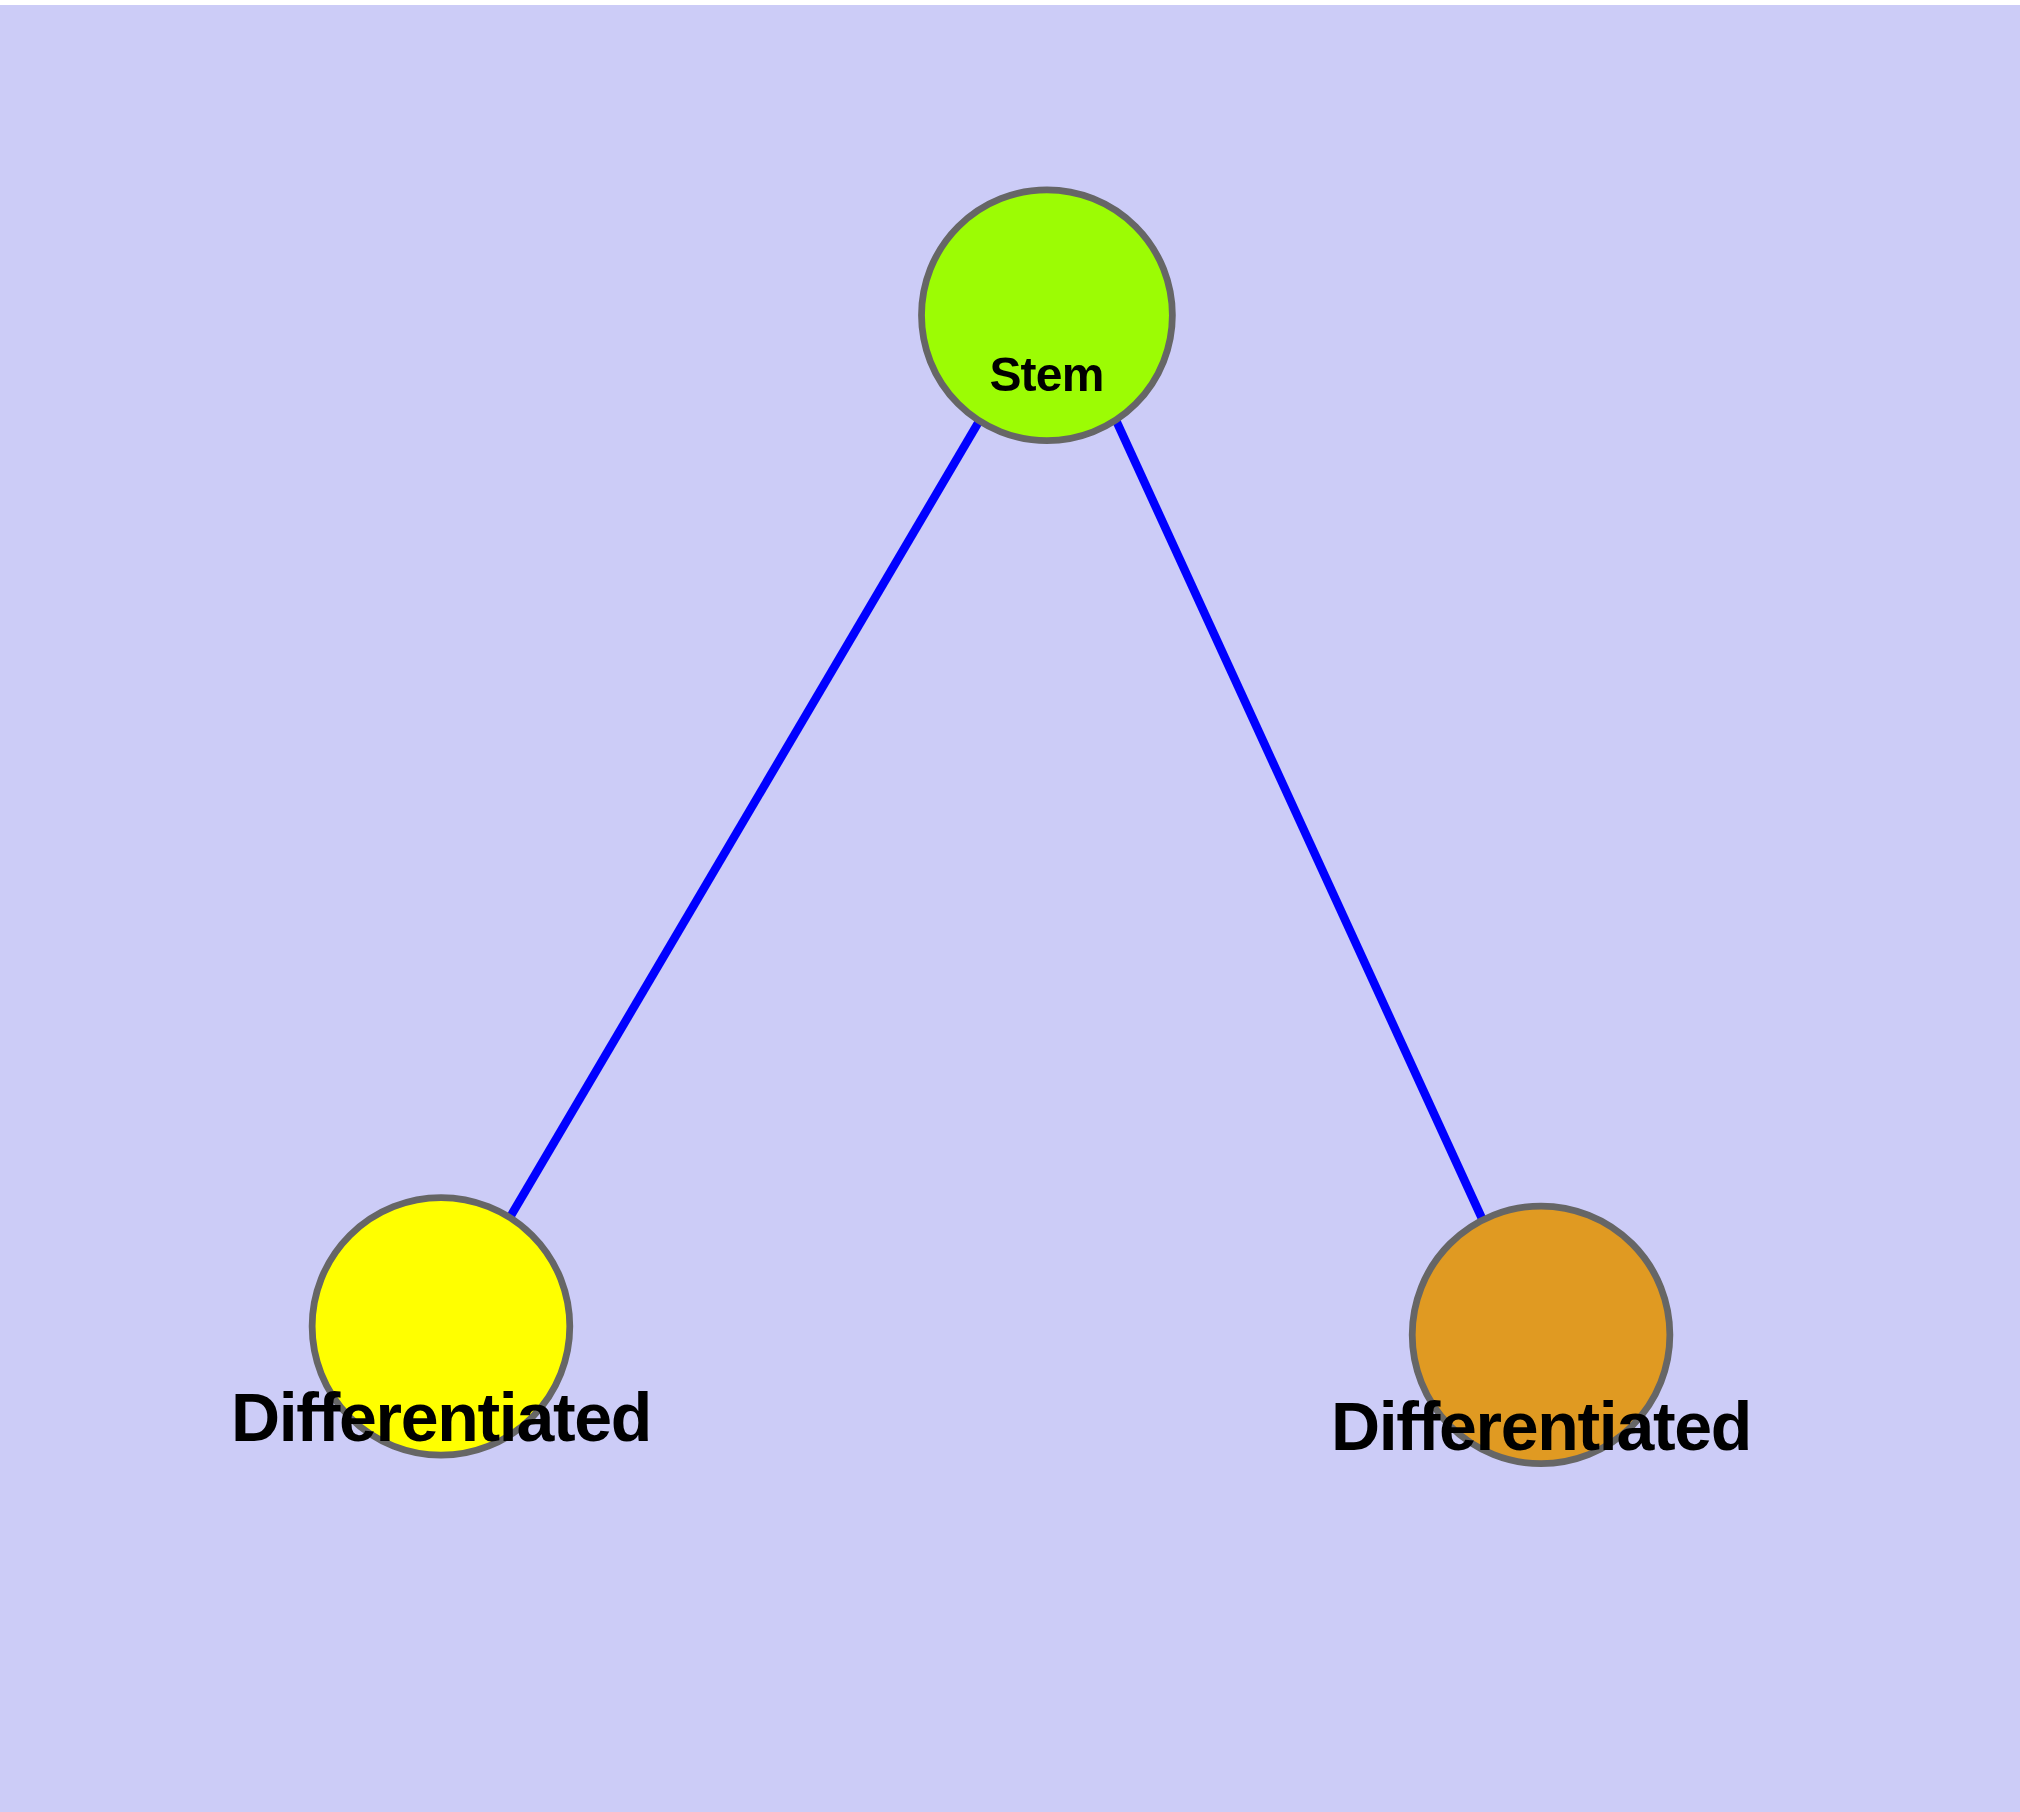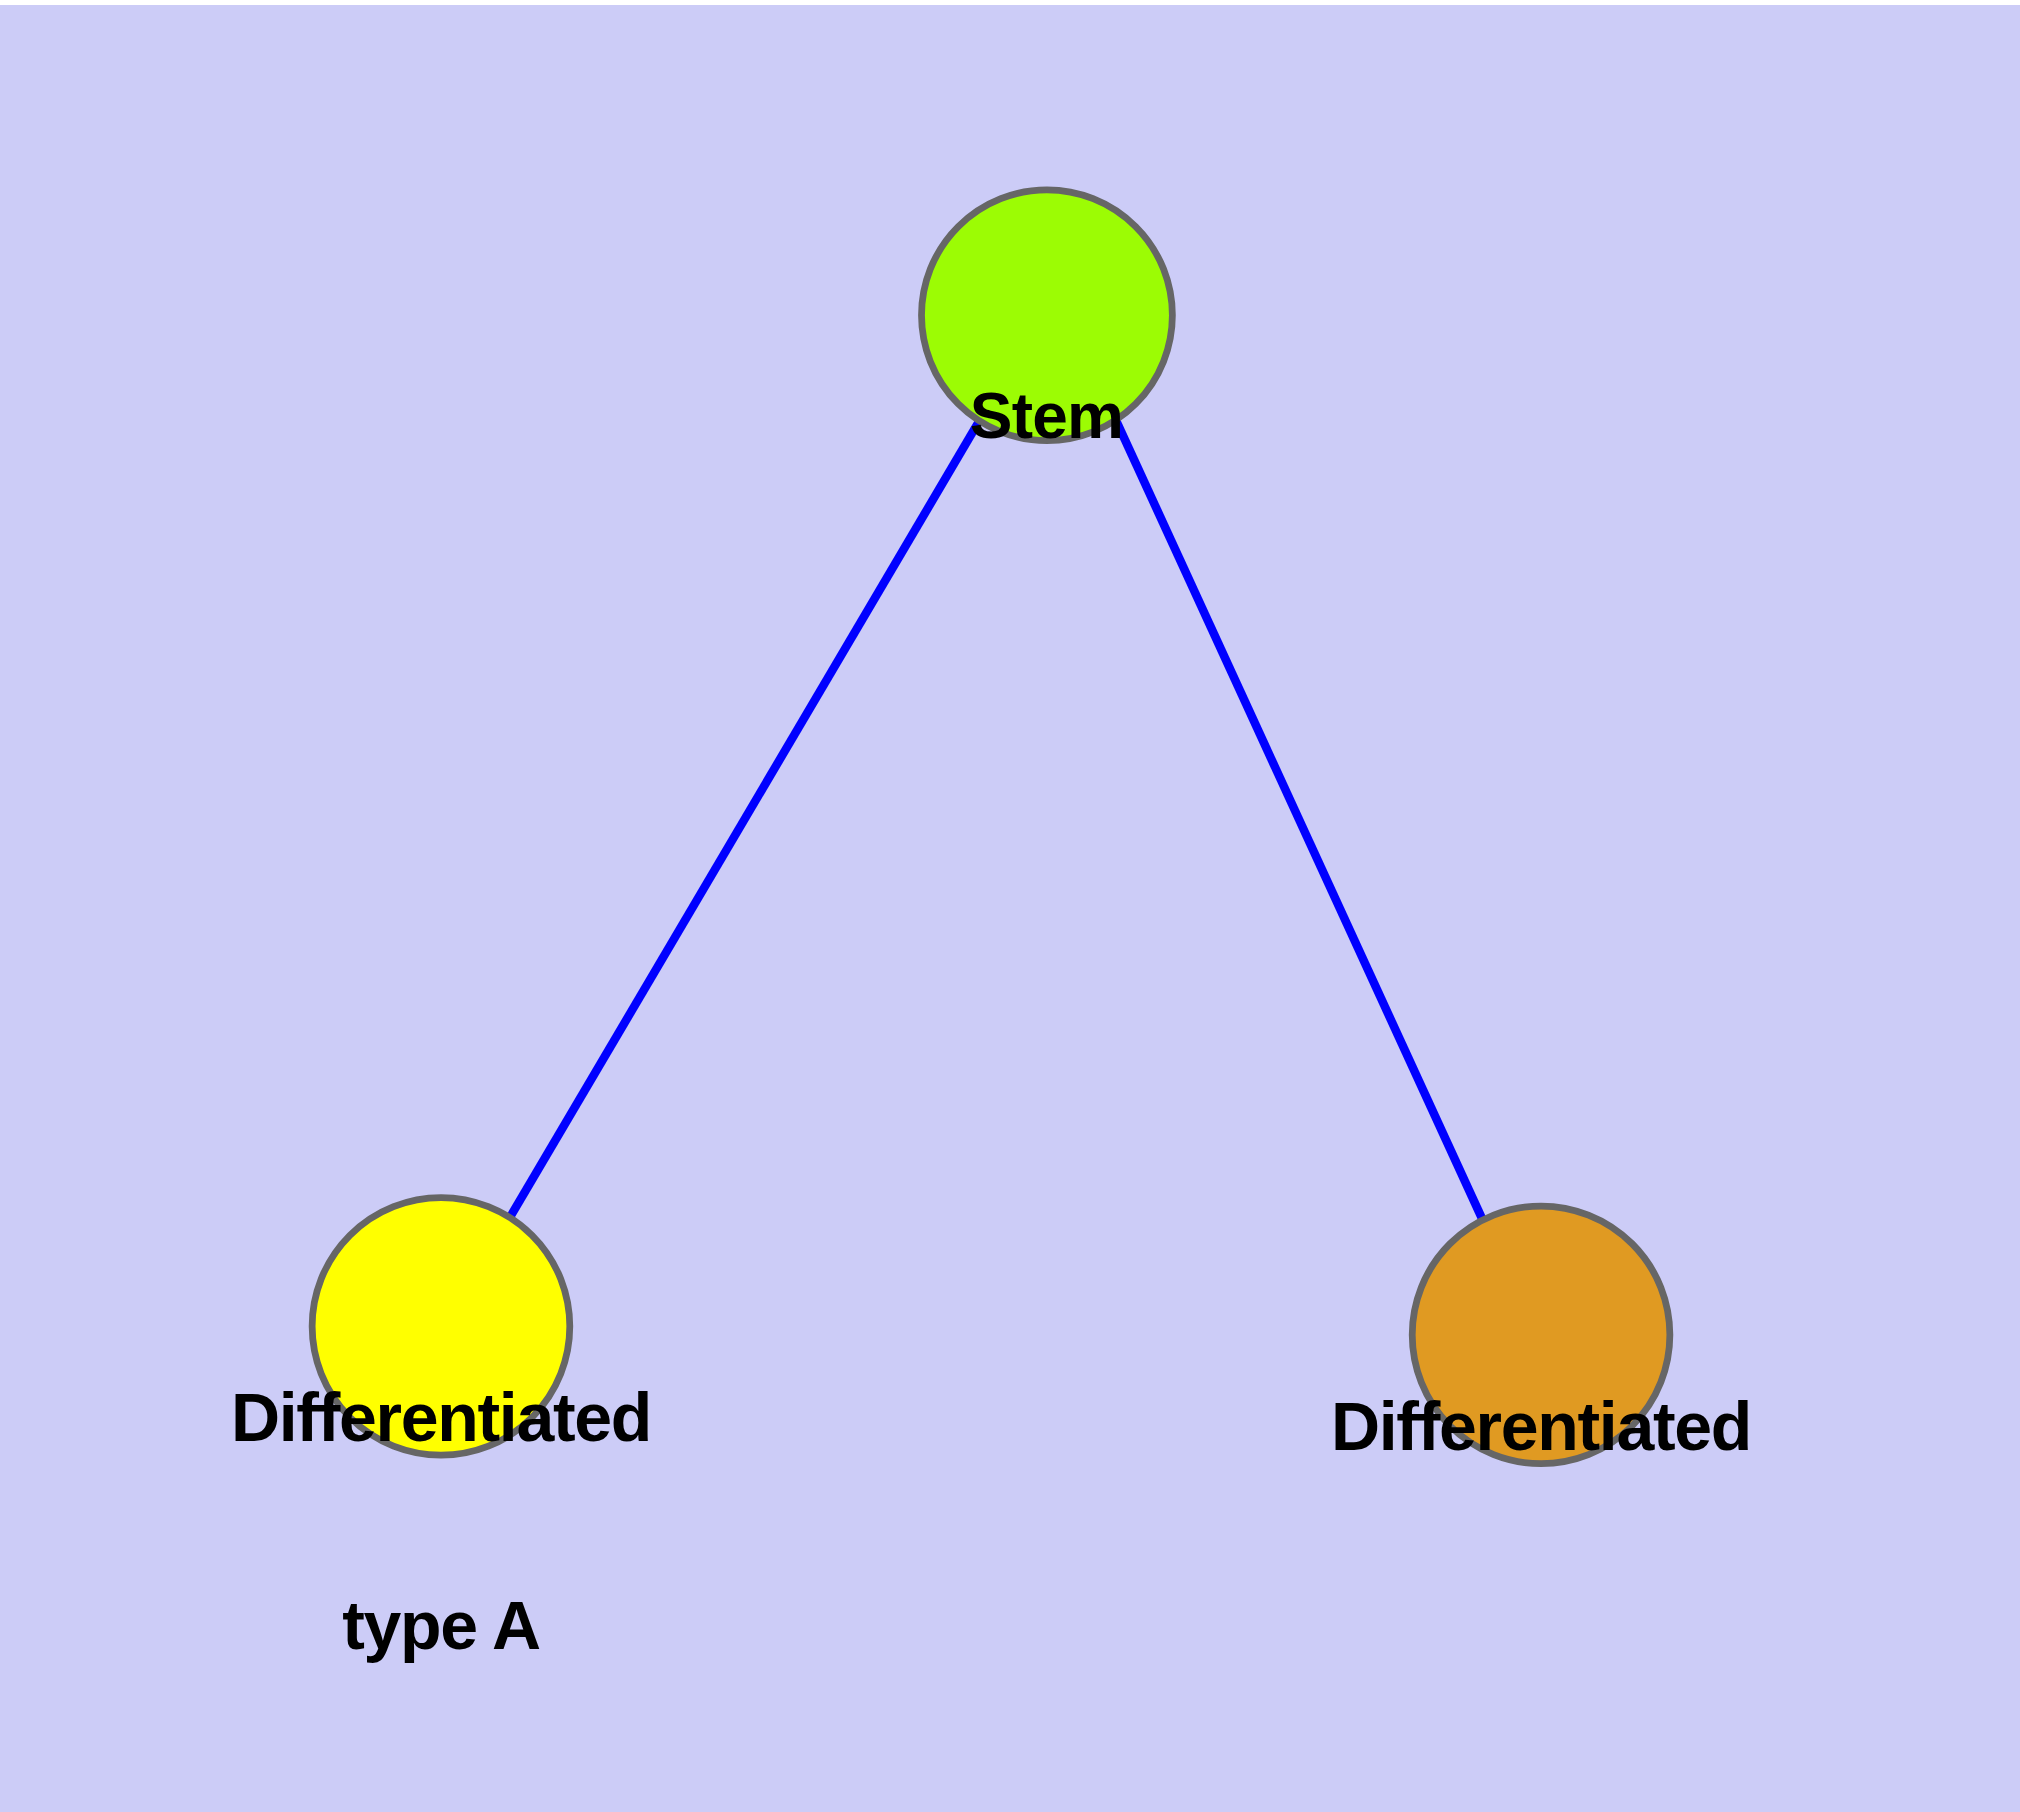--- a/index.html
+++ b/index.html
@@ -38,21 +38,21 @@
     font-weight: bold;
     line-height: 1.02;
     white-space: pre;
     pointer-events: none;
     -webkit-font-smoothing: antialiased;
   }
   #label-stem {
     left: 792px;
     top: 253px;
     width: 509px;
-    font-size: 64px;
+    font-size: 48px;
     letter-spacing: -0.8px;
   }
   #label-type-a {
     left: 102px;
     top: 1244px;
     width: 678px;
     font-size: 68px;
     letter-spacing: -1.3px;
   }
   #label-type-b {
@@ -83,21 +83,20 @@
       <circle cx="1818" cy="1575" r="152" fill="#e09a22" stroke="#666666" stroke-width="8"></circle>
     </g>
   </svg>
 
   <div class="node-label" id="label-stem">
     <div>Stem</div>
   </div>
 
   <div class="node-label" id="label-type-a">
     <div>Differentiated</div>
-    <div>type A</div>
   </div>
 
   <div class="node-label" id="label-type-b">
     <div>Differentiated</div>
   </div>
 
 </div>
 
 
 </body></html>

